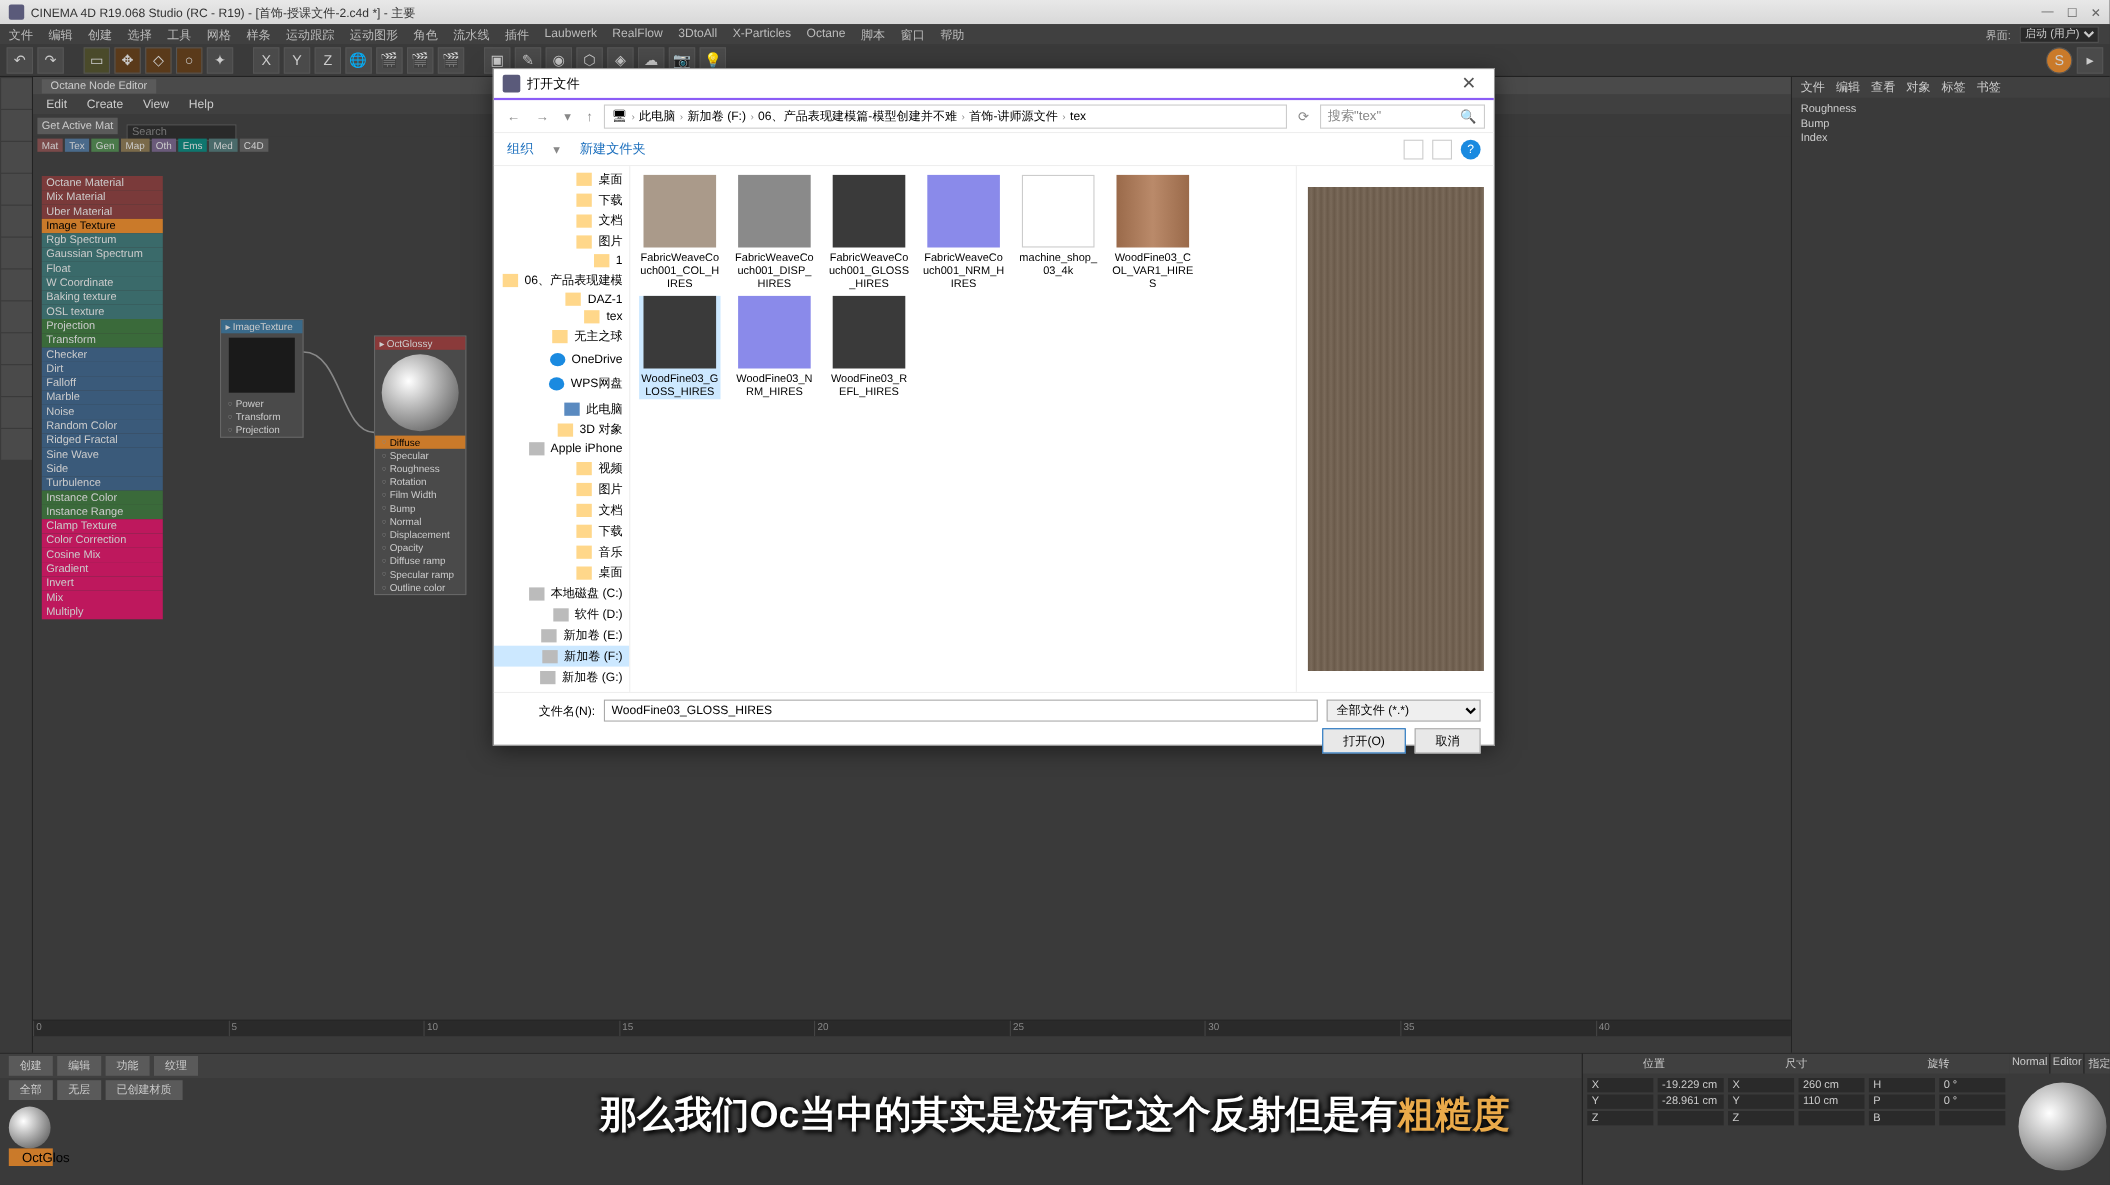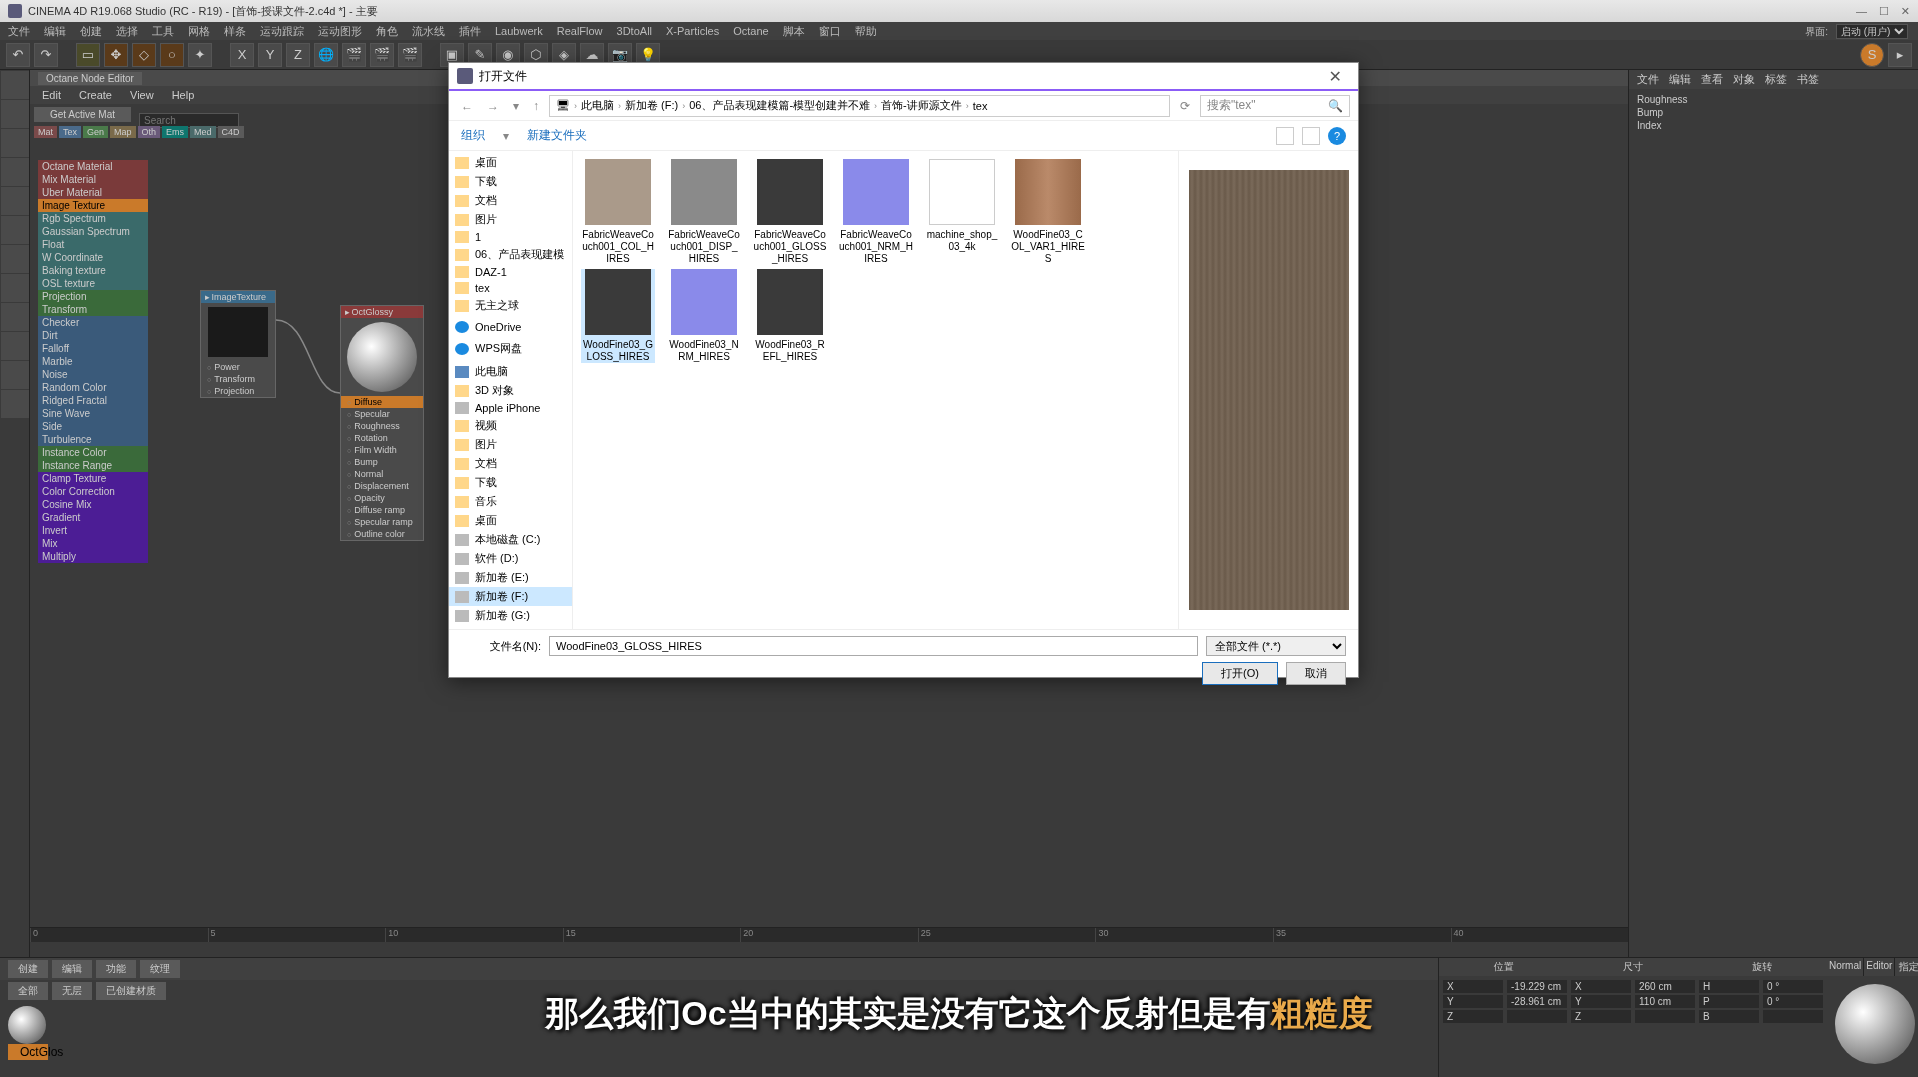--- a/index.html
+++ b/index.html
@@ -13,28 +13,28 @@
 .tool-icon.yellow { background: #4a4a2a; }
 .tool-icon.orange { background: #5a3a1a; }
 .main-area { display: flex; height: calc(100% - 190px); }
 .left-tools { width: 30px; background: #3a3a3a; border-right: 1px solid #222; }
 .left-tools .ti { width: 28px; height: 28px; margin: 1px; background: #4a4a4a; }
 .node-editor { flex: 1; background: #3a3a3a; position: relative; }
 .ne-header { background: #4a4a4a; height: 16px; display: flex; align-items: center; padding: 0 8px; font-size: 10px; }
 .ne-header .tab { background: #5a5a5a; padding: 1px 8px; margin-right: 4px; }
 .ne-menubar { background: #404040; height: 18px; display: flex; align-items: center; padding: 0 12px; gap: 18px; font-size: 11px; }
 .ne-subbar { background: #3a3a3a; height: 20px; display: flex; align-items: center; padding: 0 4px; gap: 8px; font-size: 10px; }
-.ne-subbar .btn { background: #5a5a5a; padding: 2px 16px; }
+.ne-subbar .btn { background: #5a5a5a; padding: 2px 4px; }
 .ne-subbar input { background: #2a2a2a; border: 1px solid #555; color: #ccc; padding: 1px 4px; width: 100px; font-size: 10px; margin-top: 12px; }
 .ne-tags { display: flex; gap: 2px; padding: 2px 4px; height: 16px; font-size: 9px; }
 .ne-tags span { padding: 1px 4px; }
 .tag-mat { background: #7a4a4a; } .tag-tex { background: #4a6a8a; } .tag-gen { background: #4a7a4a; } .tag-map { background: #7a6a4a; } .tag-oth { background: #6a5a7a; } .tag-ems { background: #0f766e; } .tag-med { background: #4a6a6a; } .tag-c4d { background: #5a5a5a; }
 .mat-list { position: absolute; left: 8px; top: 90px; width: 110px; font-size: 10px; }
 .mat-list .mi { padding: 1px 4px; }
-.mi.red { background: #7a3a3a; } .mi.orange { background: #ca7a2a; color:#000; } .mi.green { background: #3a6a3a; } .mi.cyan { background: #3a6a6a; } .mi.blue { background: #3a5a7a; } .mi.purple { background: #4c1d95; }
+.mi.red { background: #7a3a3a; } .mi.orange { background: #ca7a2a; color:#000; } .mi.green { background: #3a6a3a; } .mi.cyan { background: #3a6a6a; } .mi.blue { background: #3a5a7a; } .mi.purple { background: #be185d; }
 .canvas { position: absolute; left: 130px; top: 90px; right: 0; bottom: 30px; }
 .node { position: absolute; background: #4a4a4a; border: 1px solid #666; }
 .node-img { left: 40px; top: 130px; width: 76px; }
 .node-img .hdr { background: #3a6a8a; padding: 1px 4px; font-size: 9px; display:flex; align-items:center; }
 .node-img .hdr::before { content:'▸'; margin-right:2px; }
 .node-img .prev { width: 60px; height: 50px; background: #1a1a1a; margin: 4px auto; }
 .node-img .port { font-size: 9px; padding: 1px 6px; display:flex; align-items:center; }
 .node-img .port::before { content:'○'; font-size:7px; margin-right:3px; color:#888; }
 .node-oct { left: 180px; top: 145px; width: 84px; }
 .node-oct .hdr { background: #8a3a3a; padding: 1px 4px; font-size: 9px; display:flex; align-items:center; }
@@ -79,21 +79,21 @@
 .fd-nav .arr { color:#888; padding:0 4px; }
 .fd-nav .bc { flex:1; display:flex; align-items:center; gap:4px; border:1px solid #ccc; padding:2px 6px; font-size:11px; height:22px; }
 .fd-nav .bc .sep { color:#888; font-size:9px; }
 .fd-nav .search { width:150px; border:1px solid #ccc; padding:2px 6px; height:22px; display:flex; align-items:center; color:#888; }
 .fd-toolbar { height:30px; display:flex; align-items:center; padding:0 12px; gap:18px; border-bottom:1px solid #eee; color:#1a6ebd; font-size:12px; }
 .fd-toolbar .right { margin-left:auto; display:flex; gap:8px; align-items:center; }
 .fd-toolbar .vi { width:18px; height:18px; border:1px solid #ccc; }
 .fd-toolbar .help { width:18px; height:18px; background:#1a8ae0; color:#fff; border-radius:50%; text-align:center; font-size:11px; line-height:18px; }
 .fd-body { display:flex; height:calc(100% - 136px); }
 .fd-tree { width:124px; border-right:1px solid #eee; overflow:hidden; padding:2px 0; font-size:11px; }
-.fd-tree .ti { padding:2px 6px; display:flex; align-items:center; gap:6px; white-space:nowrap; }
+.fd-tree .ti { padding:2px 6px; display:flex; align-items:center; gap:6px; white-space:nowrap;justify-content:flex-end; }
 .fd-tree .ti.sel { background:#cce8ff; }
 .fd-tree .ti .icn { width:14px; height:12px; background:#ffd78a; }
 .fd-tree .ti .icn.drive { background:#bbb; }
 .fd-tree .ti .icn.cloud { background:#1a8ae0; border-radius:50%; }
 .fd-tree .ti .icn.pc { background:#5a8ac0; }
 .fd-files { flex:1; padding:8px; display:flex; flex-wrap:wrap; align-content:flex-start; gap:4px 12px; }
 .fd-file { width:74px; text-align:center; font-size:10px; }
 .fd-file.selected { background:#cce8ff; }
 .fd-file .thumb { width:66px; height:66px; margin:0 auto 4px; background:#888; }
 .fd-file .fn { word-break:break-all; line-height:1.2; }

